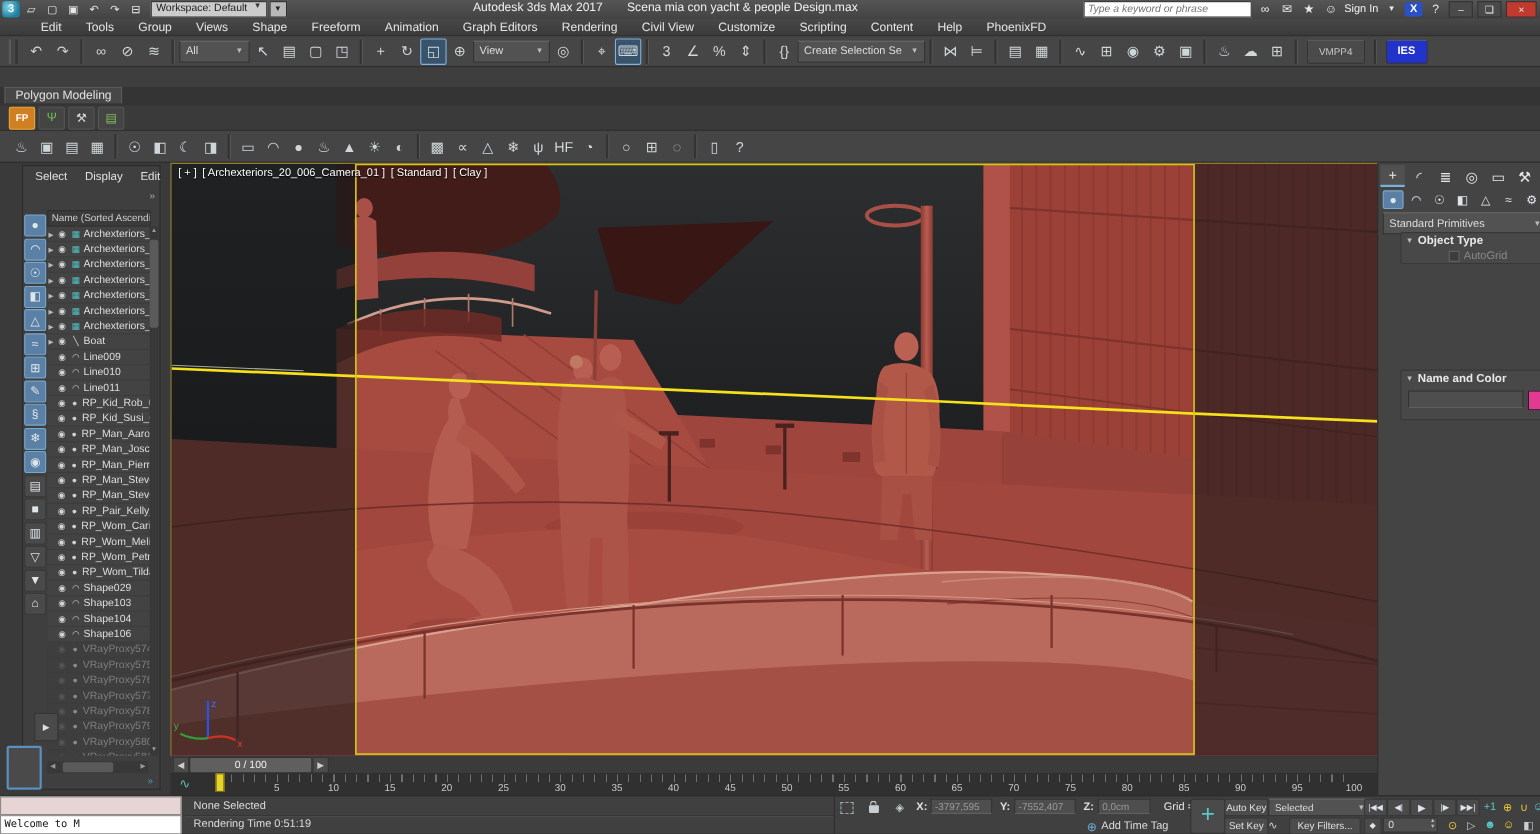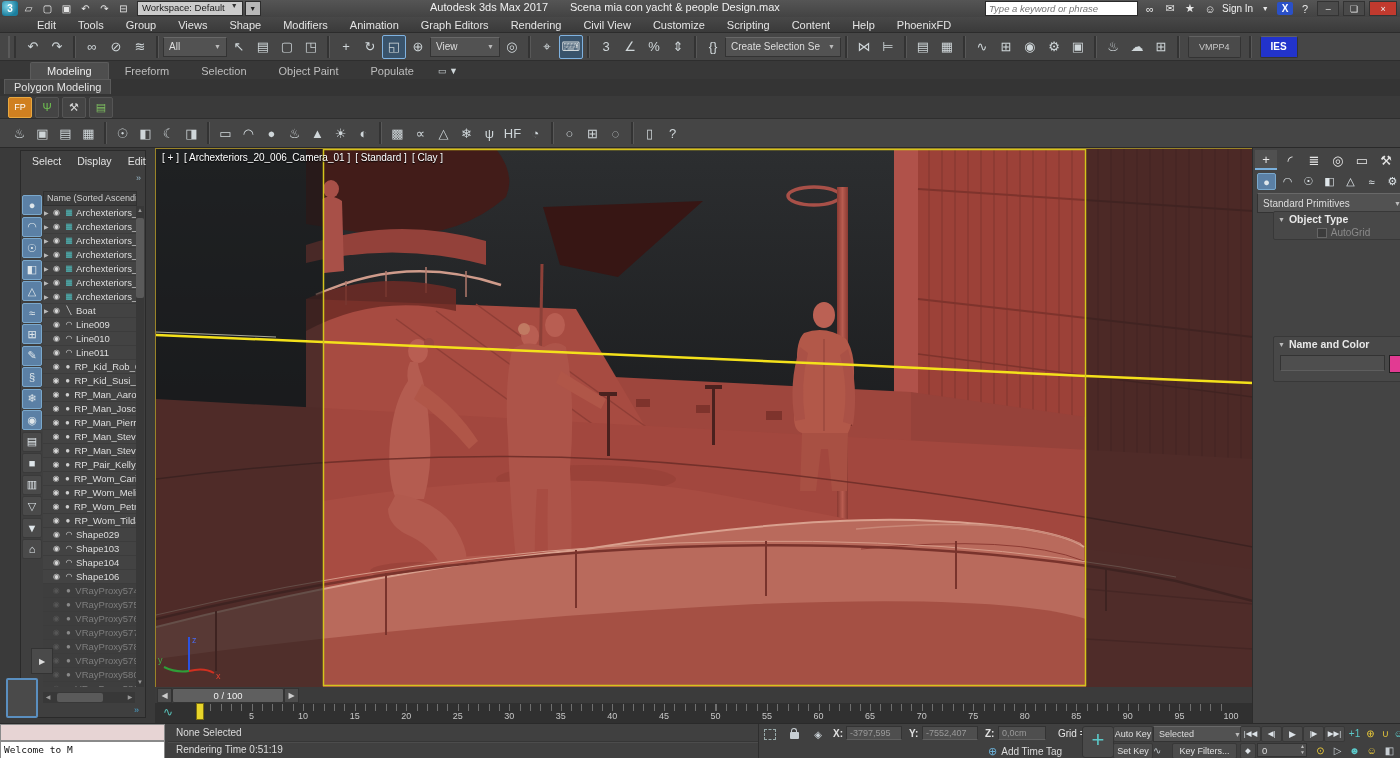--- a/index.html
+++ b/index.html
@@ -36,21 +36,21 @@
   #ies-btn{background:#2233cc;color:#fff;font-weight:bold;font-size:10px;}
   
   #ribbontabs{left:0;top:61px;width:1400px;height:18px;background:#383838;display:flex;align-items:flex-end;padding-left:30px;box-sizing:border-box;}
   .rtab{padding:2px 16px;font-size:11px;color:#bdbdbd;}
   .rtab.active{background:#4e4e4e;color:#ececec;border:1px solid #5c5c5c;border-bottom:none;border-radius:2px 2px 0 0;}
   #ribbon-min{margin-left:8px;color:#cfd6d9;font-size:9px;padding-bottom:3px;}
   #ribbonpanel{left:0;top:79px;width:1400px;height:17px;background:#343434;}
   #polytab{position:absolute;left:4px;top:0;background:#474747;border:1px solid #5a5a5a;border-bottom:none;padding:1px 9px;font-size:11px;color:#e2e2e2;}
   #fpbar{left:0;top:96px;width:1400px;height:23px;background:#3a3a3a;display:flex;align-items:center;gap:3px;padding-left:8px;box-sizing:border-box;border-bottom:1px solid #2e2e2e;}
   .fpbtn{width:22px;height:19px;display:flex;align-items:center;justify-content:center;background:#444;border:1px solid #555;border-radius:2px;font-size:11px;}
-  #fp-main{background:#d08020;border-color:#e8a840;color:#fff;font-weight:normal;font-size:9px;}
+  #fp-main{background:#d08020;border-color:#e8a840;color:#fff;font-weight:bold;font-size:9px;}
   
   #toolbar2{left:0;top:119px;width:1400px;height:29px;background:#454545;border-bottom:1px solid #2a2a2a;display:flex;align-items:center;padding-left:8px;box-sizing:border-box;}
   .t2btn{width:23px;height:23px;display:flex;align-items:center;justify-content:center;}
   .t2btn .g{font-size:13px;}
   
   #leftdock{left:0;top:148px;width:155px;height:575px;background:#3a3a3a;}
   #explorer{position:absolute;left:20px;top:2px;width:126px;height:568px;background:#3f3f3f;border:1px solid #2a2a2a;box-sizing:border-box;}
   #exp-menu{display:flex;gap:2px;padding:3px 2px 2px 4px;}
   #exp-menu span{padding:1px 7px;font-size:10.5px;color:#e0e0e0;}
   #exp-chev{position:absolute;right:4px;top:22px;color:#9ab8c8;font-size:9px;}
@@ -179,21 +179,21 @@
     </div>
   </div>
 
   <div id="menubar" class="abs">
 
   <span class="mitem">Edit</span>
       <span class="mitem">Tools</span>
       <span class="mitem">Group</span>
       <span class="mitem">Views</span>
       <span class="mitem">Shape</span>
-      <span class="mitem">Modifiers</span>
+      <span class="mitem">Freeform</span>
       <span class="mitem">Animation</span>
       <span class="mitem">Graph Editors</span>
       <span class="mitem">Rendering</span>
       <span class="mitem">Civil View</span>
       <span class="mitem">Customize</span>
       <span class="mitem">Scripting</span>
       <span class="mitem">Content</span>
       <span class="mitem">Help</span>
       <span class="mitem">PhoenixFD</span>
     </div>
@@ -344,31 +344,20 @@
         <span class="tbtn">
           <span class="g">⊞</span>
         </span>
       </span>
     <div class="sep"></div>
     <div class="txtbtn">VMPP4</div>
     <div class="sep"></div>
     <div class="txtbtn" id="ies-btn">IES</div>
   </div>
 
-  <div id="ribbontabs" class="abs">
-    <span style="display:flex;align-items:flex-end">
-
-    <span class="rtab active">Modeling</span>
-        <span class="rtab">Freeform</span>
-        <span class="rtab">Selection</span>
-        <span class="rtab">Object Paint</span>
-        <span class="rtab">Populate</span>
-      </span>
-    <span id="ribbon-min">▭ ▼</span>
-  </div>
   <div id="ribbonpanel" class="abs">
     <span id="polytab">Polygon Modeling</span>
   </div>
   <div id="fpbar" class="abs">
     <span class="fpbtn" id="fp-main">FP</span>
     <span class="fpbtn" style="color:#6fc050">Ψ</span>
     <span class="fpbtn" style="color:#d8d8d8">⚒</span>
     <span class="fpbtn" style="color:#7fc060">▤</span>
   </div>
 

